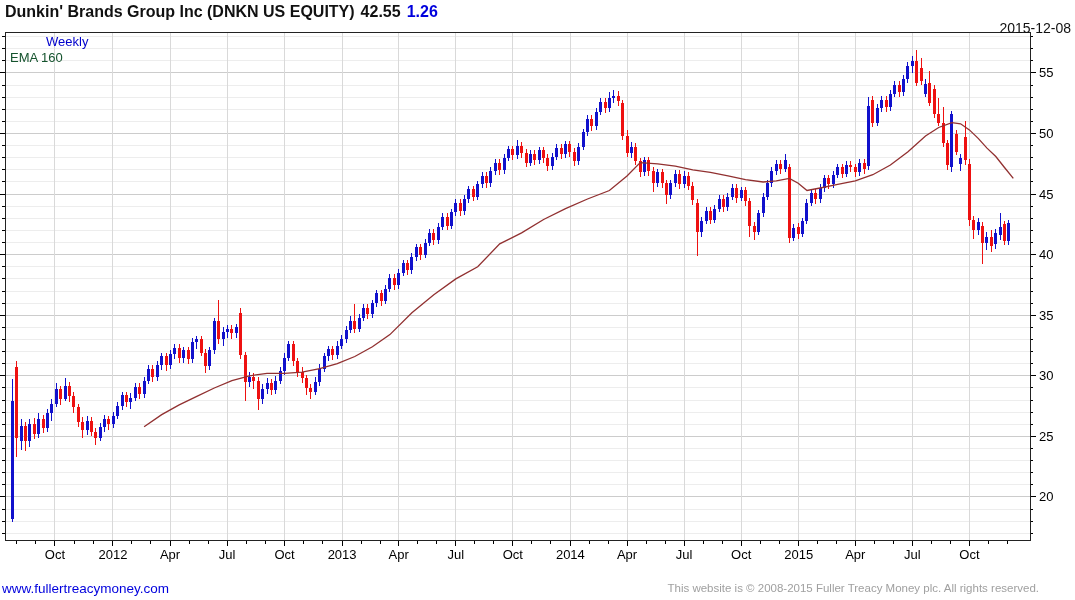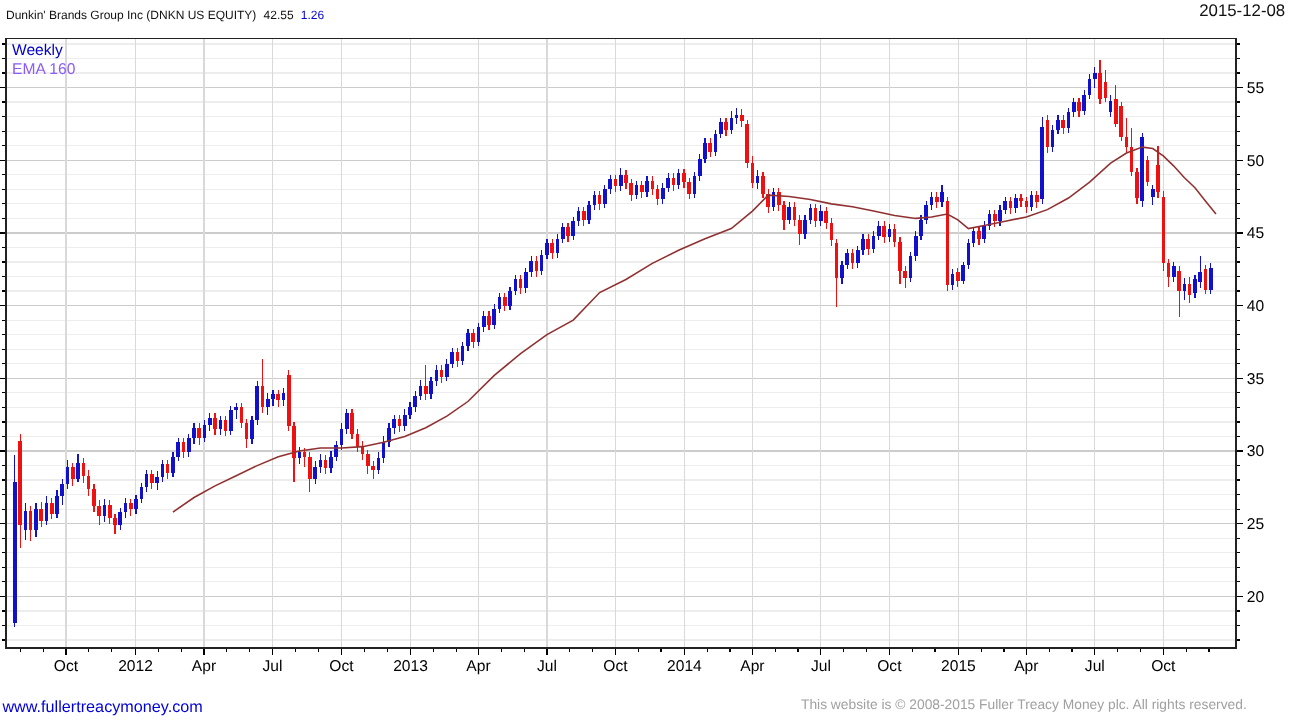--- a/index.html
+++ b/index.html
@@ -2,27 +2,27 @@
 <html><head>
 <meta charset="utf-8">
 <style>
   html,body{margin:0;padding:0;}
   body{
     width:1075px;height:600px;position:relative;overflow:hidden;
     background:#ffffff;font-family:"Liberation Sans",sans-serif;
     -webkit-font-smoothing:antialiased;
   }
   .hdr{position:absolute;top:3px;left:5px;right:5px;height:26px;white-space:nowrap;}
-  .title{font-size:10px;color:#111;font-weight:400;letter-spacing:0;}
+  .title{font-size:16px;color:#111;font-weight:700;letter-spacing:0;}
   .title .chg{color:#0000dd;margin-left:6px;}
   .title .last{margin-left:6px;}
-  .hdr-date{position:absolute;top:0;right:4px;font-size:14px;color:#111;}
+  .hdr-date{position:absolute;top:20px;right:4px;font-size:14px;color:#111;}
   .legend{position:absolute;left:10px;top:34px;line-height:16px;font-size:13px;}
-  .legend .tf{color:#0000cc;display:block;}
-  .legend .ov{color:#8b5cf6;display:block;}
+  .legend .tf{color:#0000cc;display:block;margin-left:36px;}
+  .legend .ov{color:#14532d;display:block;}
   #chart-wrap{position:absolute;left:0;top:0;width:1075px;height:600px;}
   svg{display:block;}
   .ftr-link{position:absolute;left:2px;bottom:4px;font-size:13.5px;color:#0000dd;text-decoration:none;cursor:pointer;text-align:right;}
   .ftr-copy{position:absolute;right:36px;bottom:6px;font-size:11.5px;color:#a0a0a0;}
 </style>
 </head>
 <body>
 
 <div id="chart-wrap">
   <svg id="plot-svg" width="1075" height="600" viewBox="0 0 1075 600">

